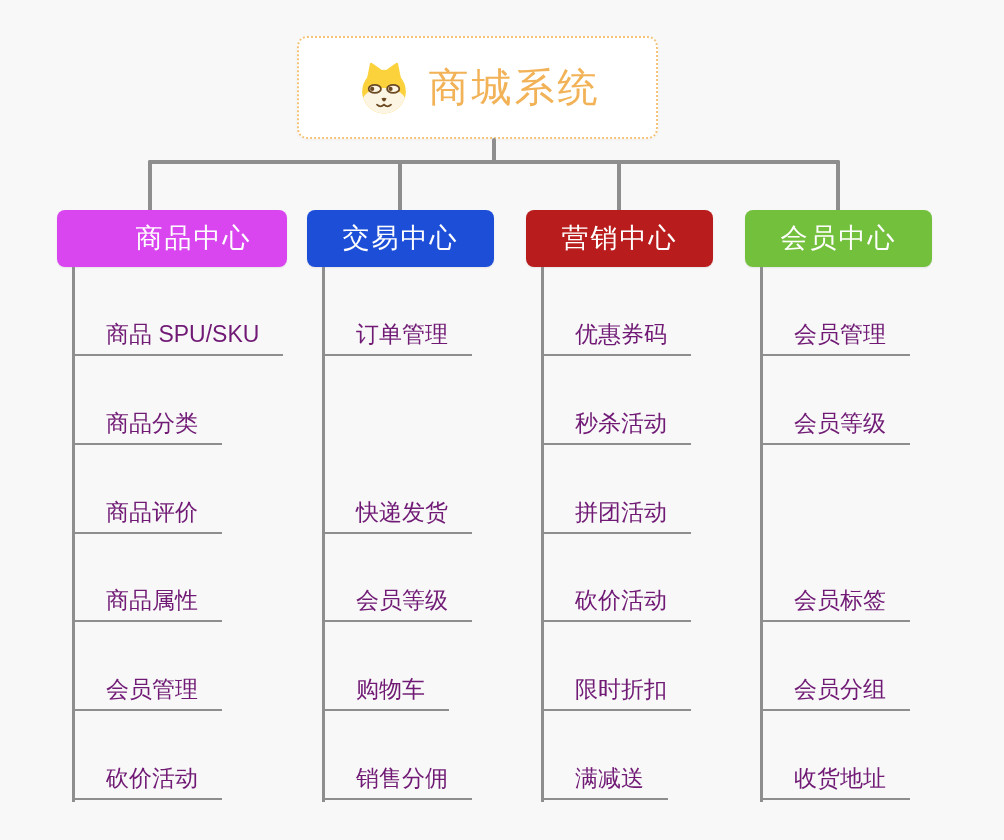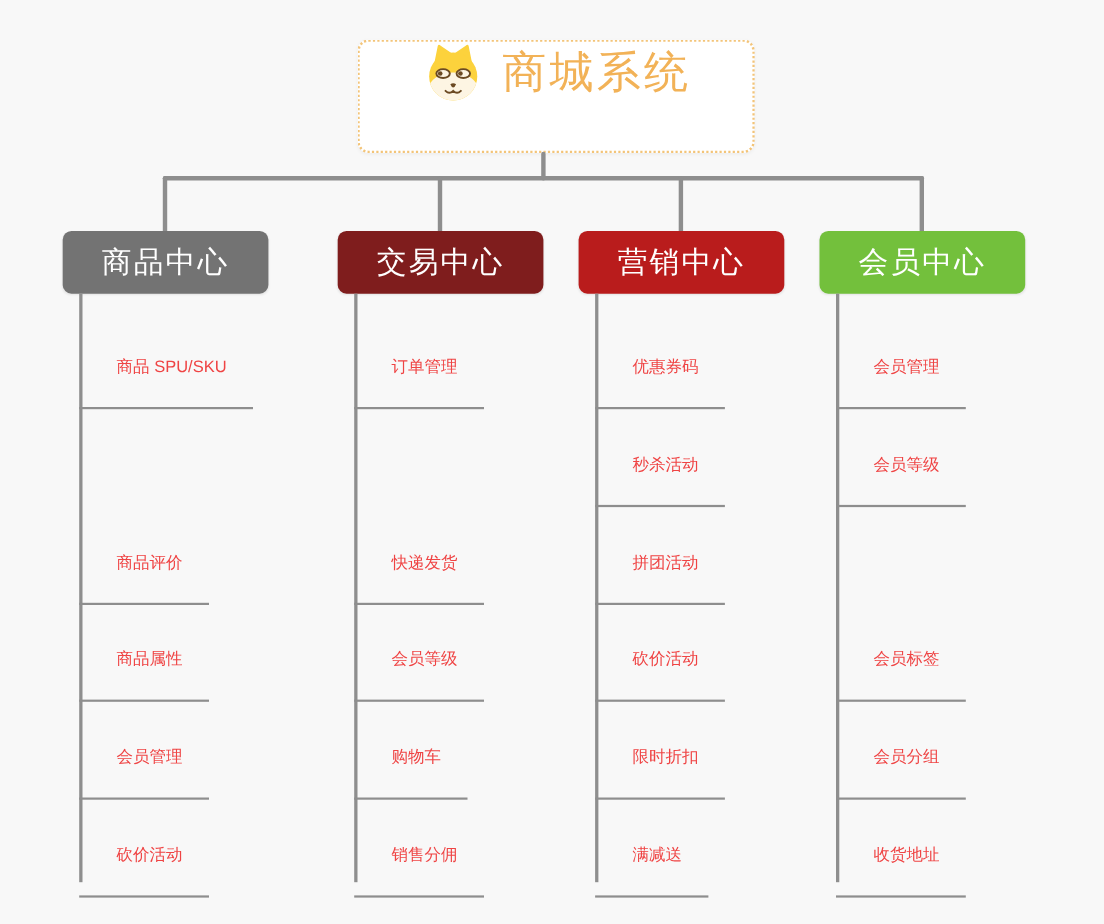--- a/index.html
+++ b/index.html
@@ -8,27 +8,27 @@
     background:#f8f8f8;
   }
   .stage{
     position:relative;
     width:1004px;height:840px;
     background:#f8f8f8;
     overflow:hidden;
   }
   
   .root-node{
-    position:absolute;left:325px;top:36px;
+    position:absolute;left:297px;top:36px;
     width:361px;height:103px;
     background:#ffffff;
     border:2px dotted #f3c478;
     border-radius:10px;
     box-sizing:border-box;
-    display:flex;justify-content:center;
+    display:flex;align-items:center;justify-content:center;
     box-shadow:0 1px 3px rgba(0,0,0,0.04);
   }
   .root-title{
     font-size:40px;
     color:#f2b257;
     letter-spacing:3px;
     margin-left:16px;
     font-weight:500;
     white-space:nowrap;
   }
@@ -49,24 +49,24 @@
     line-height:57px;text-align:center;
     font-weight:400;
     box-shadow:0 1px 2px rgba(0,0,0,0.08);
     cursor:default;
     white-space:nowrap;
   }
   .branch .trunk{left:15px;top:267px;height:535px;}
   .leaf{
     position:absolute;
     left:15px;
-    padding:0 24px 21px 34px;
-    font-size:15px;
+    padding:0 24px 5px 34px;
+    font-size:23px;
     line-height:30px;
-    color:#ef4444;
+    color:#701a75;
     border-bottom:2px solid #8e8e8e;
     white-space:nowrap;
     cursor:default;
   }
   .leaf.i0{top:319px;}
   .leaf.i1{top:408px;}
   .leaf.i2{top:497px;}
   .leaf.i3{top:585px;text-align:right;}
   .leaf.i4{top:674px;}
   .leaf.i5{top:763px;}
@@ -104,31 +104,32 @@
   </div>
 
   <div class="line v" style="left:492px;top:138px;height:26px;"></div>
   <div class="line h" style="left:148px;top:160px;width:692px;"></div>
   <div class="line v" style="left:148px;top:160px;height:52px;"></div>
   <div class="line v" style="left:398px;top:160px;height:52px;"></div>
   <div class="line v" style="left:617px;top:160px;height:52px;"></div>
   <div class="line v" style="left:836px;top:160px;height:52px;"></div>
 
   <div class="branch" style="left:57px;">
-    <div class="branch-header" style="background-color: #737373;">商品中心</div>
+    <div class="branch-header" style="background-color: #d946ef; padding-left: 43px;">商品中心</div>
     <div class="trunk"></div>
     <div class="leaf i0">商品 SPU/SKU</div>
+    <div class="leaf i1">商品分类</div>
     <div class="leaf i2">商品评价</div>
     <div class="leaf i3">商品属性</div>
     <div class="leaf i4">会员管理</div>
     <div class="leaf i5">砍价活动</div>
   </div>
 
   <div class="branch" style="left:307px;">
-    <div class="branch-header" style="background-color: #7f1d1d;">交易中心</div>
+    <div class="branch-header" style="background-color: #1d4ed8;">交易中心</div>
     <div class="trunk"></div>
     <div class="leaf i0">订单管理</div>
     <div class="leaf i2">快递发货</div>
     <div class="leaf i3">会员等级</div>
     <div class="leaf i4">购物车</div>
     <div class="leaf i5">销售分佣</div>
   </div>
 
   <div class="branch" style="left:526px;">
     <div class="branch-header" style="background-color: #b91c1c;">营销中心</div>

